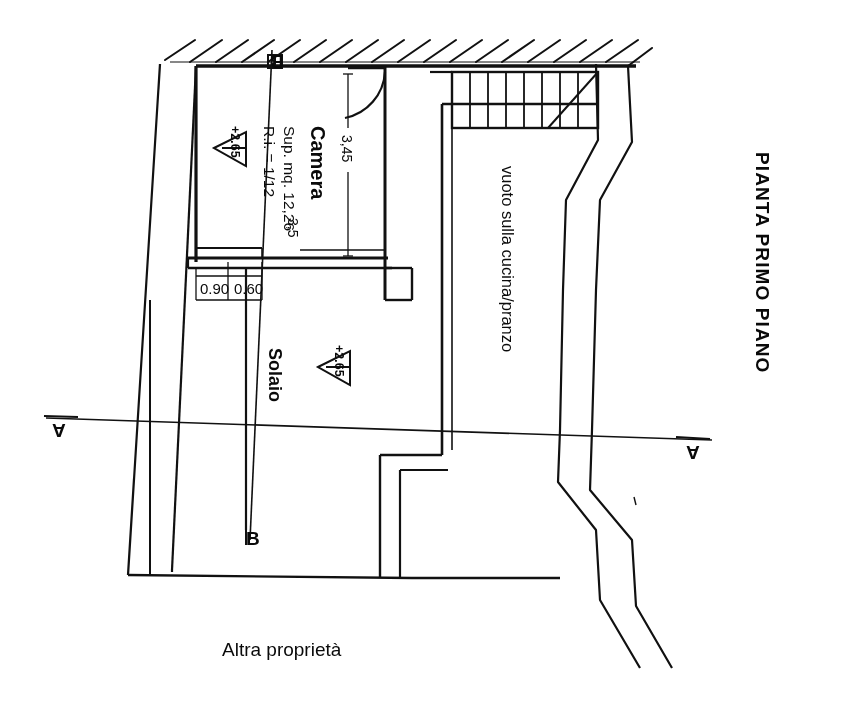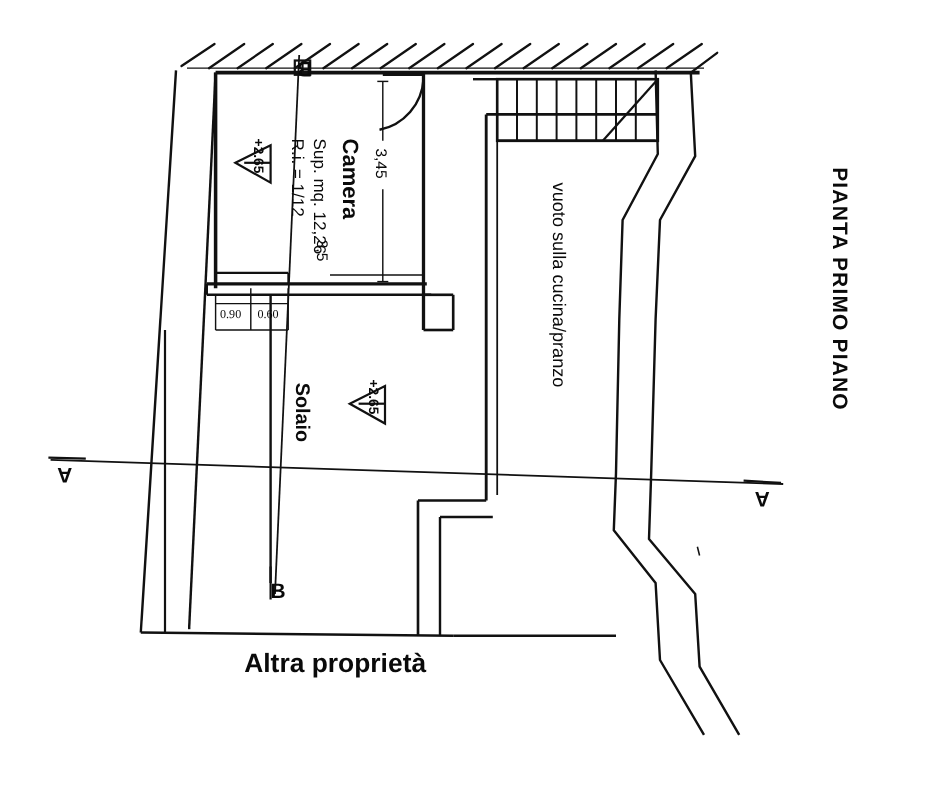--- a/index.html
+++ b/index.html
@@ -59,26 +59,26 @@
   }
   #label-solaio {
     font-size: 18px;
     font-weight: 700;
   }
   #label-vuoto {
     font-size: 16.5px;
     font-weight: 400;
   }
   #label-altra {
-    font-size: 24px;
-    font-weight: 700;
+    font-size: 19px;
+    font-weight: 400;
+    margin-top: 48px;
   }
   .dim-small {
-    font-size: 11px;
-    font-family: Liberation Serif, serif;
+    font-size: 15px;
   }
   .elev-text {
     font-size: 12.5px;
     font-weight: 700;
   }
   .sect-letter {
     font-size: 19px;
     font-weight: 700;
   }
   .dim-len {

